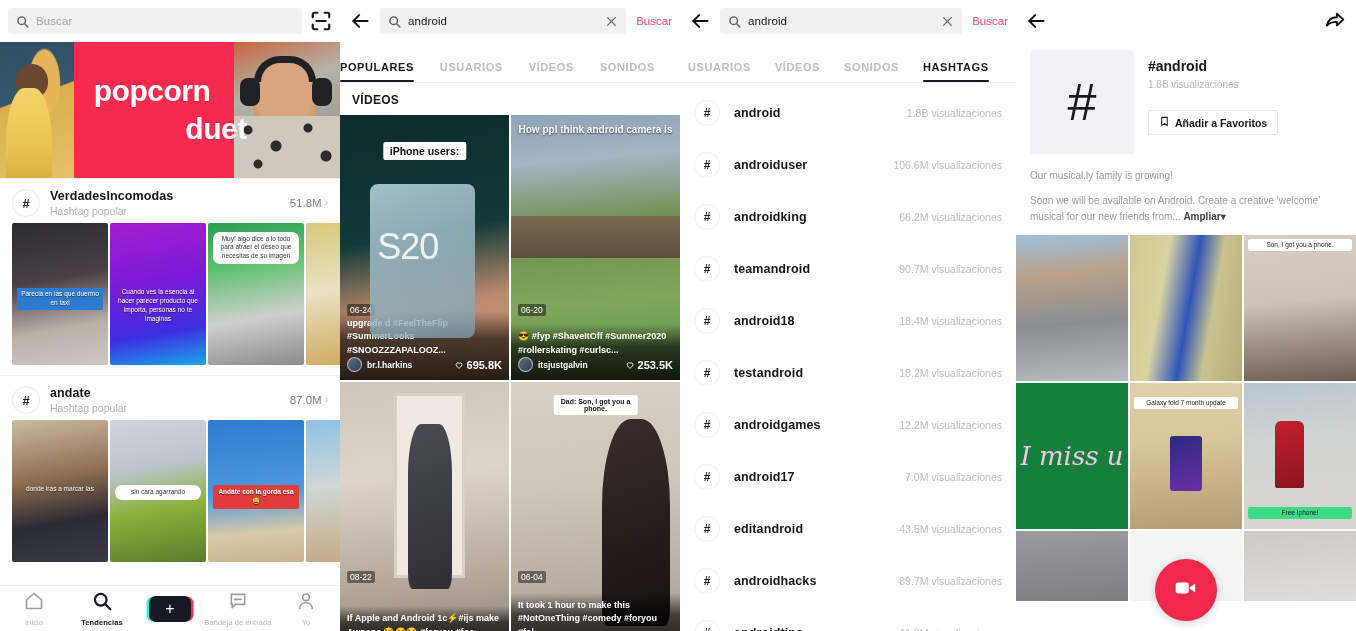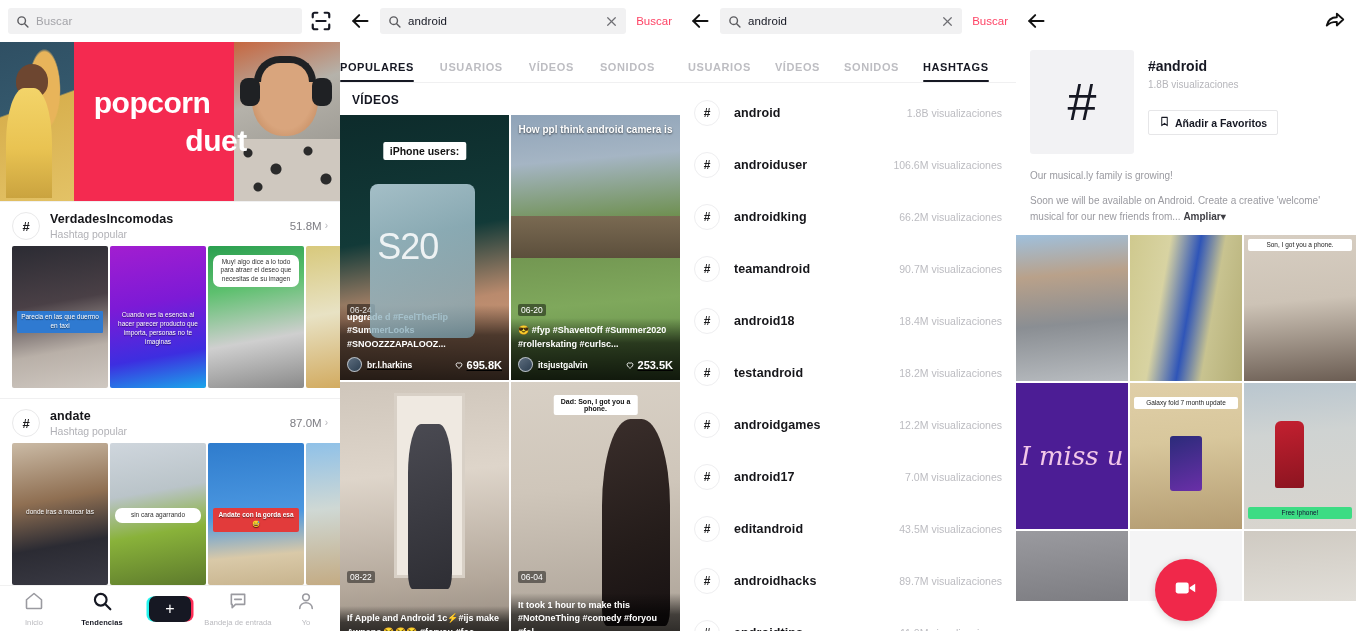--- a/index.html
+++ b/index.html
@@ -28,21 +28,21 @@
   }
   .searchbox .mag { flex:0 0 auto; color:#5b5b5f; display:flex; }
   .searchbox .q { font-size:11.5px; color:#161823; letter-spacing:.1px; }
   .searchbox .qph { font-size:11.5px; color:#a3a3a8; letter-spacing:.1px; }
   .searchbox .clr { margin-left:auto; color:#6e6e73; display:flex; }
   .buscar { font-size:11.5px; color:#fe4365; padding-left:2px; white-space:nowrap; }
   .scanicon { width:22px; height:22px; flex:0 0 auto; color:#161823; }
   .shareicon { width:24px; height:24px; margin-left:auto; color:#121212; }
 
   
-  .banner { position:relative; width:100%; height:159px; overflow:hidden; background:#f42a50;padding-left:48px; }
+  .banner { position:relative; width:100%; height:136px; overflow:hidden; background:#f42a50;padding-left:48px; }
   .banner .leftimg {
     position:absolute; left:0; top:0; width:74px; height:100%;
     background:
       radial-gradient(ellipse at 60% 30%, #e8b45a 0 24%, transparent 26%),
       linear-gradient(160deg,#2f4f63 0%, #34586c 40%, #d8b04e 41%, #e3c266 100%);
   }
   .banner .leftimg:after{
     content:""; position:absolute; left:6px; top:46px; width:46px; height:110px;
     background:linear-gradient(180deg,#f3d469 0%, #e9c352 55%, #caa33f 100%);
     border-radius:40% 40% 0 0 / 50% 50% 0 0;
@@ -137,21 +137,21 @@
   .sectionhead { font-size:12px; font-weight:700; color:#161823; letter-spacing:.3px; padding:10px 12px 8px 12px; }
 
   
   .vgrid { display:grid; grid-template-columns:1fr 1fr; gap:2px; padding:0 0 0 0; }
   .vcard { position:relative; height:265px; overflow:hidden; }
   .vcard .vmeta { position:absolute; left:0; right:0; bottom:0; padding:6px 7px 8px 7px;
       background:linear-gradient(180deg,rgba(0,0,0,0) 0%, rgba(0,0,0,.62) 40%, rgba(0,0,0,.82) 100%); }
   .vdate { position:absolute; left:7px; bottom:64px; font-size:8.5px; color:#fff;
       background:rgba(0,0,0,.45); padding:1px 3px; border-radius:2px; }
   .vdesc { font-size:9px; color:#fff; line-height:1.5; font-weight:600; }
-  .vfoot { display:flex; align-items:center; gap:5px; margin-top:6px;text-decoration:underline; }
+  .vfoot { display:flex; align-items:center; gap:5px; margin-top:0; }
   .vav { width:15px; height:15px; border-radius:50%; flex:0 0 auto;
          background:linear-gradient(140deg,#5d6d7e,#2c3e50); border:1px solid rgba(255,255,255,.6); }
   .vuser { font-size:8.5px; color:#fff; font-weight:600; flex:1 1 auto; overflow:hidden; white-space:nowrap; }
   .vlikes { font-size:11px; color:#fff; display:flex; align-items:center; gap:3px; font-weight:600; }
   .vtopcap { position:absolute; left:50%; transform:translateX(-50%); top:10%;
      background:#fff; color:#111; font-size:10.5px; font-weight:700; padding:3px 7px; border-radius:2px; white-space:nowrap; }
   .vtopcap2 { position:absolute; left:6px; right:6px; top:3%; color:#fff; font-size:10px;
      font-weight:700; text-align:center; line-height:1.3; text-shadow:0 1px 2px rgba(0,0,0,.6); }
 
   
@@ -586,21 +586,21 @@
       </span>
     </div>
 
     <div class="g4">
       <div class="cell" style="background:linear-gradient(175deg,#9fc0dd 0%,#b9a18a 28%,#8a8e93 60%,#b8bcc0 100%)"></div>
       <div class="cell" style="background:linear-gradient(100deg,#cfc98e 0%,#d8d3a2 30%,#2f55b8 52%,#c8c390 70%,#b4ae76 100%)"></div>
       <div class="cell" style="background:linear-gradient(175deg,#d7cec2 0%,#cdc3b6 45%,#6b5d53 100%)">
         <div class="cellcap" style="top:4px;">Son, I got you a phone.</div>
       </div>
 
-      <div class="cell" style="background:#4c1d95">
+      <div class="cell" style="background:#15803d">
         <div style="position:absolute; inset:0; display:flex; align-items:center; justify-content:center; color:#f2c7e8; font-size:26px; font-style:italic; font-family:'DejaVu Serif',serif;">I miss u</div>
       </div>
       <div class="cell" style="background:linear-gradient(175deg,#e0cfa8 0%,#d8c79c 40%,#b49c72 100%)">
         <div class="cellcap" style="top:14px;">Galaxy fold 7 month update</div>
         <div style="position:absolute; left:36%; top:36%; width:28%; height:38%; background:linear-gradient(160deg,#2b2b7a,#6a2fa8); border-radius:3px;"></div>
       </div>
       <div class="cell" style="background:linear-gradient(175deg,#b9c6cf 0%,#cfd3d2 35%,#d9d5ce 100%)">
         <div style="position:absolute; left:28%; top:26%; width:26%; height:46%; background:linear-gradient(170deg,#c32030,#8c1420); border-radius:6px 6px 2px 2px;"></div>
         <div class="cellcap green" style="bottom:10px;">Free Iphone!</div>
       </div>

